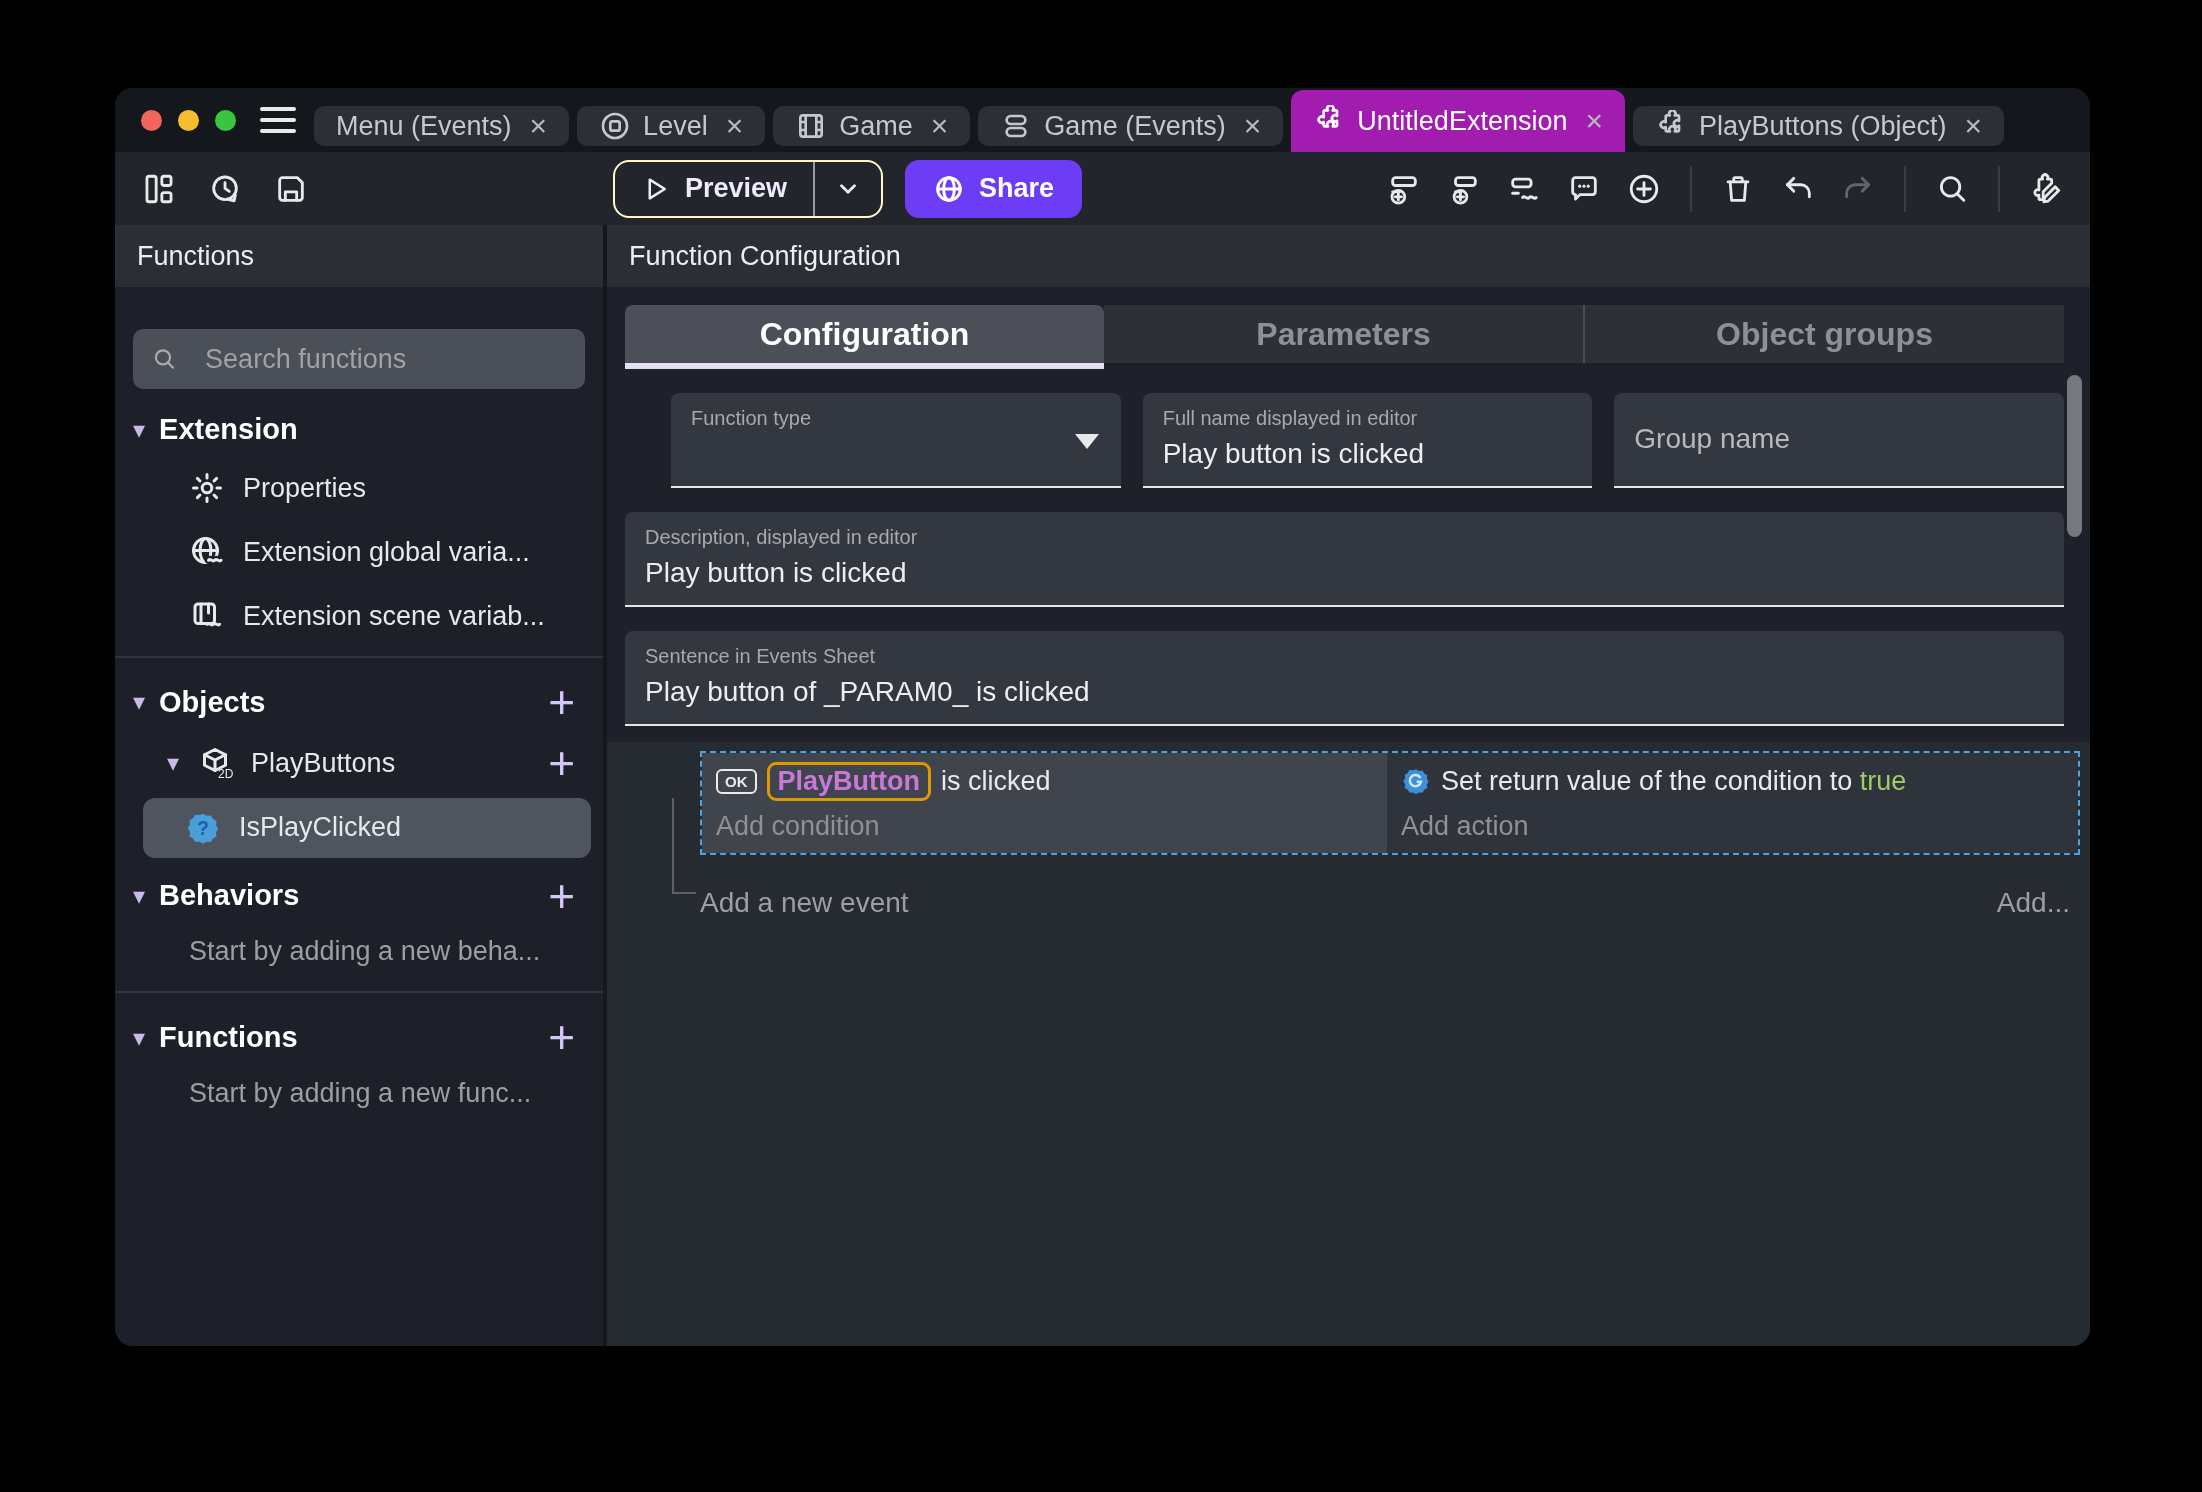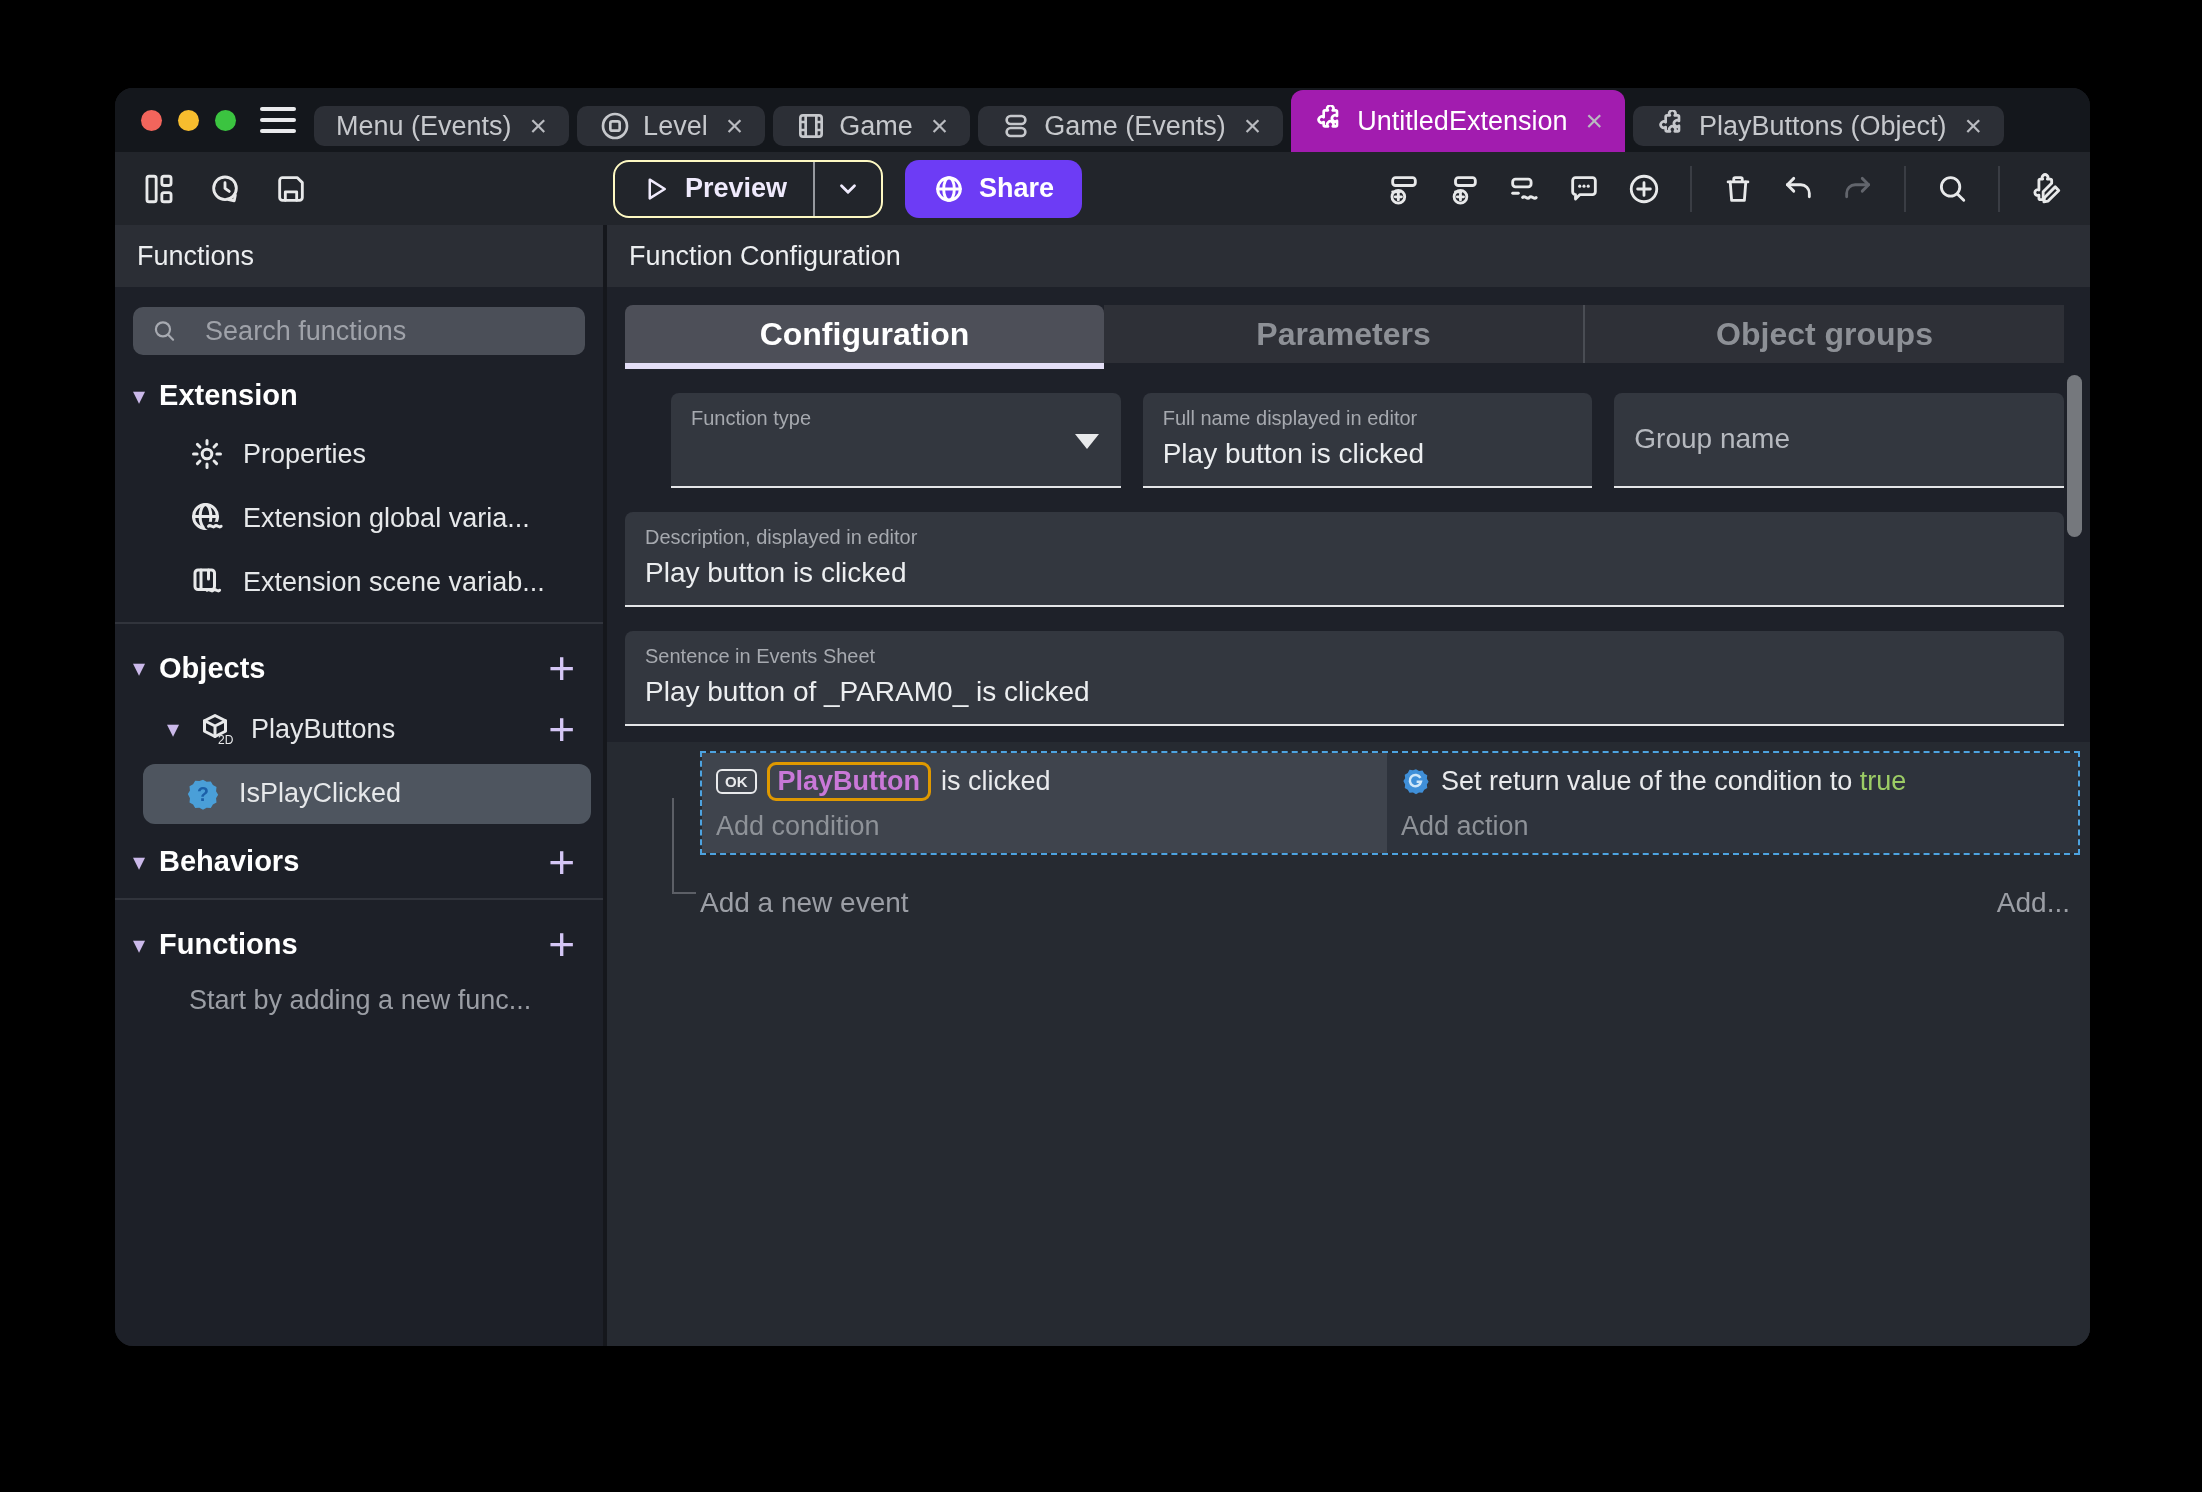--- a/index.html
+++ b/index.html
@@ -38,21 +38,21 @@
   .share-btn { display:flex; align-items:center; gap:14px; height:58px; padding:0 28px; border-radius:14px; }
   .share-btn span { font-size:27px; font-weight:bold; color:#fff; }
   .tb-divider { width:2px; height:46px; background:#3a3d44; margin:0 6px; }
 
   
   .content { flex:1; display:flex; min-height:0; }
   .sidebar { width:492px; flex:0 0 auto; background:#1d2028; border-right:4px solid #15171c; display:flex; flex-direction:column; }
   .panel-header { height:62px; background:#2b2e35; color:#eceef0; font-size:27px; display:flex; align-items:center; padding-left:22px; flex:0 0 auto; }
 
   .search-wrap { padding:20px 18px 6px 18px; }
-  .search-box { height:48px; background:#4b4f58; border-radius:10px; display:flex; align-items:center; padding:0 18px; gap:28px; }
+  .search-box { height:60px; background:#4b4f58; border-radius:10px; display:flex; align-items:center; padding:0 18px; gap:28px;margin-top:22px; }
   .search-box input { background:transparent; border:none; outline:none; width:100%; font-size:27px; color:#e6e8ea; font-family:"Liberation Sans", sans-serif; }
   .search-box input::placeholder { color:#9fa2a9; }
 
   .tree { flex:1; overflow:hidden; }
   .tree-section-header { display:flex; align-items:center; padding:18px 22px 10px 18px; gap:14px; }
   .tree-caret { color:#cbb9ea; font-size:24px; line-height:1; }
   .tree-section-header .sec-label { color:#ffffff; font-size:29px; font-weight:bold; flex:1; }
   .sec-plus { color:#d4c6f5; font-size:46px; font-weight:300; line-height:0.8; padding-right:6px; }
   .tree-item { display:flex; align-items:center; gap:18px; padding:14px 22px 14px 74px; color:#e6e8ea; font-size:27px; }
   .tree-item .iicon { width:36px; height:36px; flex:0 0 auto; display:flex; }
@@ -439,20 +439,21 @@
               </svg>
           </span>
           <span>IsPlayClicked</span>
         </div>
 
         <div class="tree-section-header">
           <span class="tree-caret">▾</span>
           <span class="sec-label">Behaviors</span>
           <span class="sec-plus">+</span>
         </div>
+        <div class="tree-empty">Start by adding a new beha...</div>
 
         <div class="tree-divider"></div>
 
         <div class="tree-section-header">
           <span class="tree-caret">▾</span>
           <span class="sec-label">Functions</span>
           <span class="sec-plus">+</span>
         </div>
         <div class="tree-empty">Start by adding a new func...</div>
 

